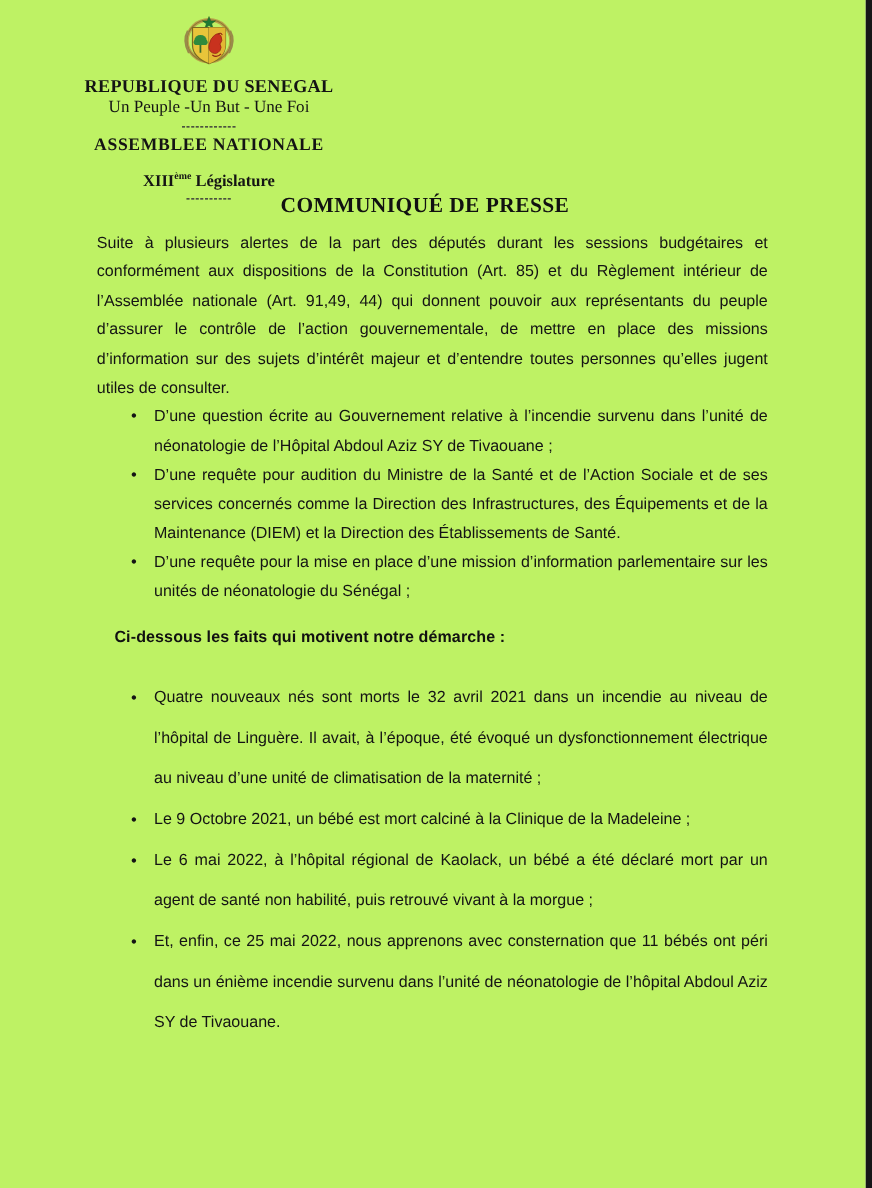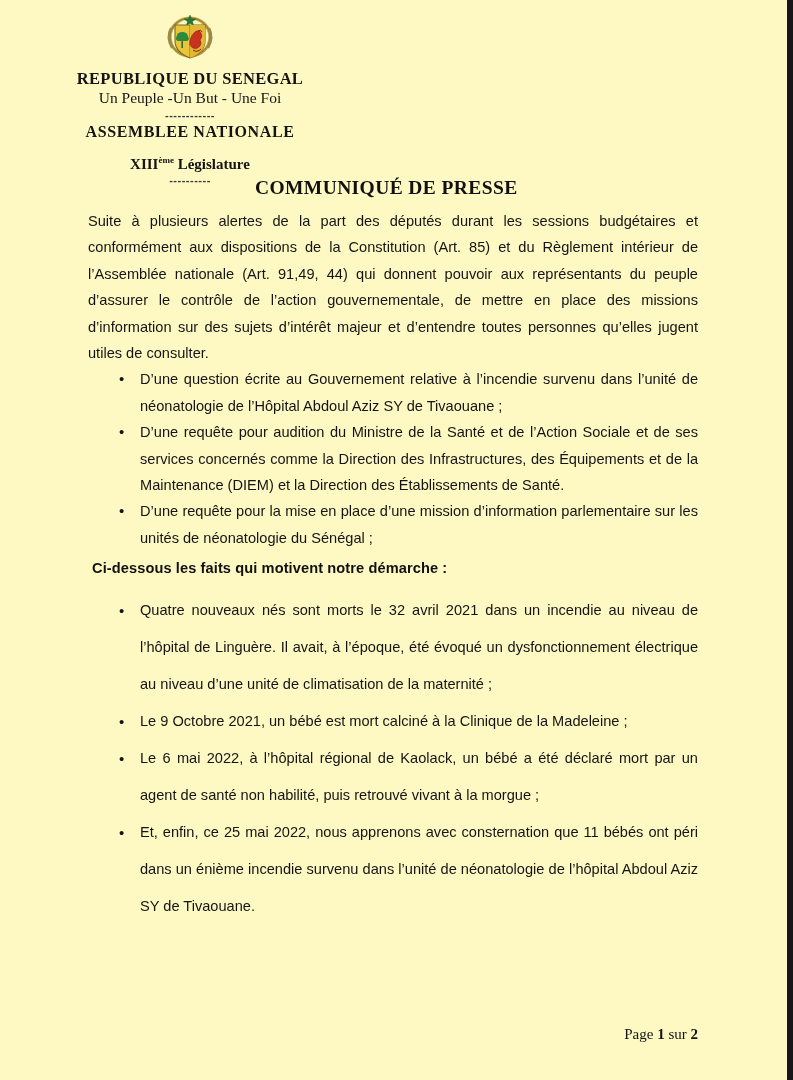--- a/index.html
+++ b/index.html
@@ -16,21 +16,21 @@
     color: #111111;
   }
 
   
   .page {
     position: absolute;
     left: 0;
     top: 0;
     width: 787px;
     height: 1080px;
-    background: #fef9c3;
+    background: #bef264;
     box-sizing: border-box;
   }
 
   
   .right-edge-strip {
     position: absolute;
     right: 0;
     top: 0;
     width: 6px;
     height: 1080px;
@@ -170,21 +170,21 @@
   }
   
   ul.doc-list.loose > li {
     line-height: 37px;
   }
   ul.doc-list.loose > li::before {
     line-height: 37px;
   }
 
   .bold-heading {
-    margin: 4px;
+    margin: 16px;
     font-size: 14.6px;
     line-height: 26.4px;
     font-weight: bold;
     color: #111111;
     text-align: left;
     letter-spacing: 0.1px;
   }
   .spacer-md { height: 6px; }
 
   
@@ -262,19 +262,16 @@
 
     <ul class="doc-list loose">
       <li>Quatre nouveaux nés sont morts le 32 avril 2021 dans un incendie au niveau de l’hôpital de Linguère. Il avait, à l’époque, été évoqué un dysfonctionnement électrique au niveau d’une unité de climatisation de la maternité ;</li>
       <li>Le 9 Octobre 2021, un bébé est mort calciné à la Clinique de la Madeleine ;</li>
       <li>Le 6 mai 2022, à l’hôpital régional de Kaolack, un bébé a été déclaré mort par un agent de santé non habilité, puis retrouvé vivant à la morgue ;</li>
       <li>Et, enfin, ce 25 mai 2022, nous apprenons avec consternation que 11 bébés ont péri dans un énième incendie survenu dans l’unité de néonatologie de l’hôpital Abdoul Aziz SY de Tivaouane.</li>
     </ul>
 
   </div>
 
-  <div class="page-footer">
-    <span>Page </span><b>1</b><span> sur </span><b>2</b>
-  </div>
 
 </div>
 
 <div class="right-edge-strip"></div>
 
 </body></html>

